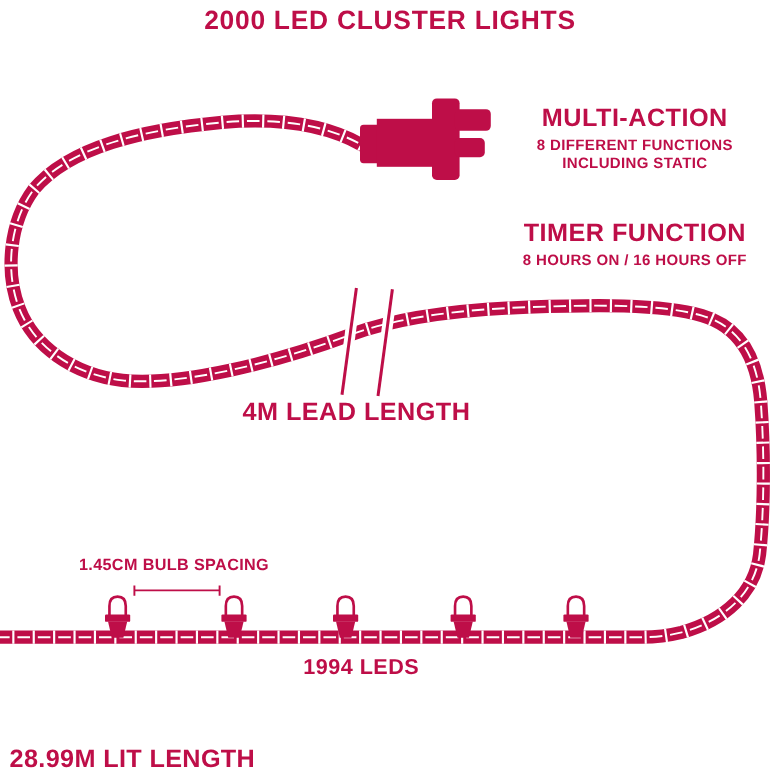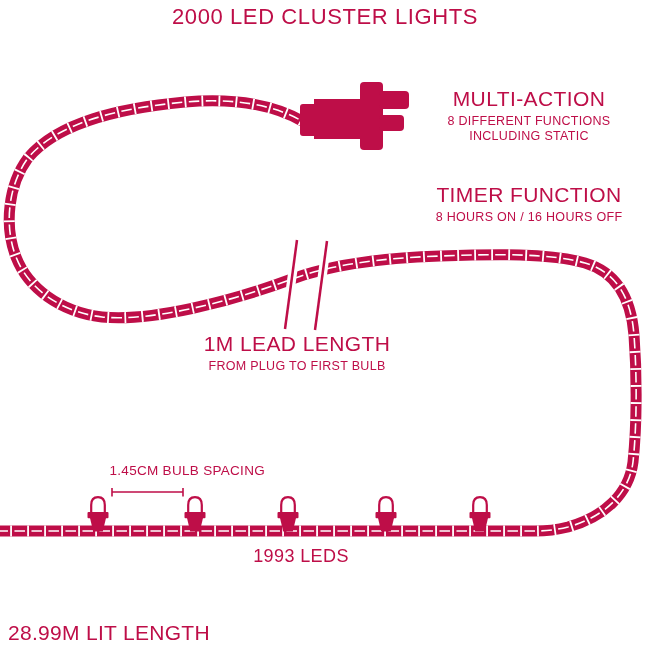--- a/index.html
+++ b/index.html
@@ -7,34 +7,34 @@
   html, body { background: #fff; }
   .stage {
     position: relative;
     width: 650px; height: 650px;
     background: var(--bg);
     font-family: "Liberation Sans", sans-serif;
     overflow: hidden;
     color: var(--accent);
   }
   .stage svg { position: absolute; left: 0; top: 0; }
-  .txt { position: absolute; font-weight: normal; color: var(--accent); }
+  .txt { position: absolute; font-weight: bold; color: var(--accent); }
   .center { text-align: center; }
   .page-title {
     left: 0; right: 0; top: 4px;
     font-size: 22px; letter-spacing: 0.6px;
     text-align: center;
   }
   .feature-heading { font-size: 21px; letter-spacing: 0.4px; line-height: 1.15; }
   .feature-sub { font-size: 12.5px; letter-spacing: 0.3px; line-height: 1.2; margin-top: 3px; }
   .feature-sub2 { font-size: 12.5px; letter-spacing: 0.3px; line-height: 1.2; }
   .block-multi { left: 399px; width: 260px; top: 87px; }
   .block-timer { left: 399px; width: 260px; top: 183px; }
   .block-lead { left: 177px; width: 240px; top: 332px; }
-  .block-spacing { left: 25px; width: 240px; top: 463px; font-size: 13.5px; letter-spacing: 0.3px; text-align: right; }
+  .block-spacing { left: 25px; width: 240px; top: 463px; font-size: 13.5px; letter-spacing: 0.3px; }
   .block-leds { left: 201px; width: 200px; top: 546px; font-size: 18px; letter-spacing: 0.4px; }
   .block-lit { left: 8px; top: 621px; font-size: 21px; letter-spacing: 0.3px; }
   .block-usage { right: 14px; top: 621px; font-size: 19px; letter-spacing: 0.3px; }
   .stroke-accent { stroke: var(--accent); }
   .fill-accent { fill: var(--accent); }
 </style>
 </head>
 <body>
 
 <div class="stage">
@@ -138,24 +138,23 @@
     <div class="feature-sub">8 DIFFERENT FUNCTIONS</div>
     <div class="feature-sub2">INCLUDING STATIC</div>
   </div>
 
   <div class="txt center block-timer">
     <div class="feature-heading">TIMER FUNCTION</div>
     <div class="feature-sub">8 HOURS ON / 16 HOURS OFF</div>
   </div>
 
   <div class="txt center block-lead">
-    <div class="feature-heading">1M LEAD LENGTH</div>
-    <div class="feature-sub">FROM PLUG TO FIRST BULB</div>
+    <div class="feature-heading">4M LEAD LENGTH</div>
   </div>
 
   <div class="txt center block-spacing">1.45CM BULB SPACING</div>
 
-  <div class="txt center block-leds">1993 LEDS</div>
+  <div class="txt center block-leds">1994 LEDS</div>
 
   <div class="txt block-lit">28.99M LIT LENGTH</div>
 
 
 </div>
 
 </body></html>

